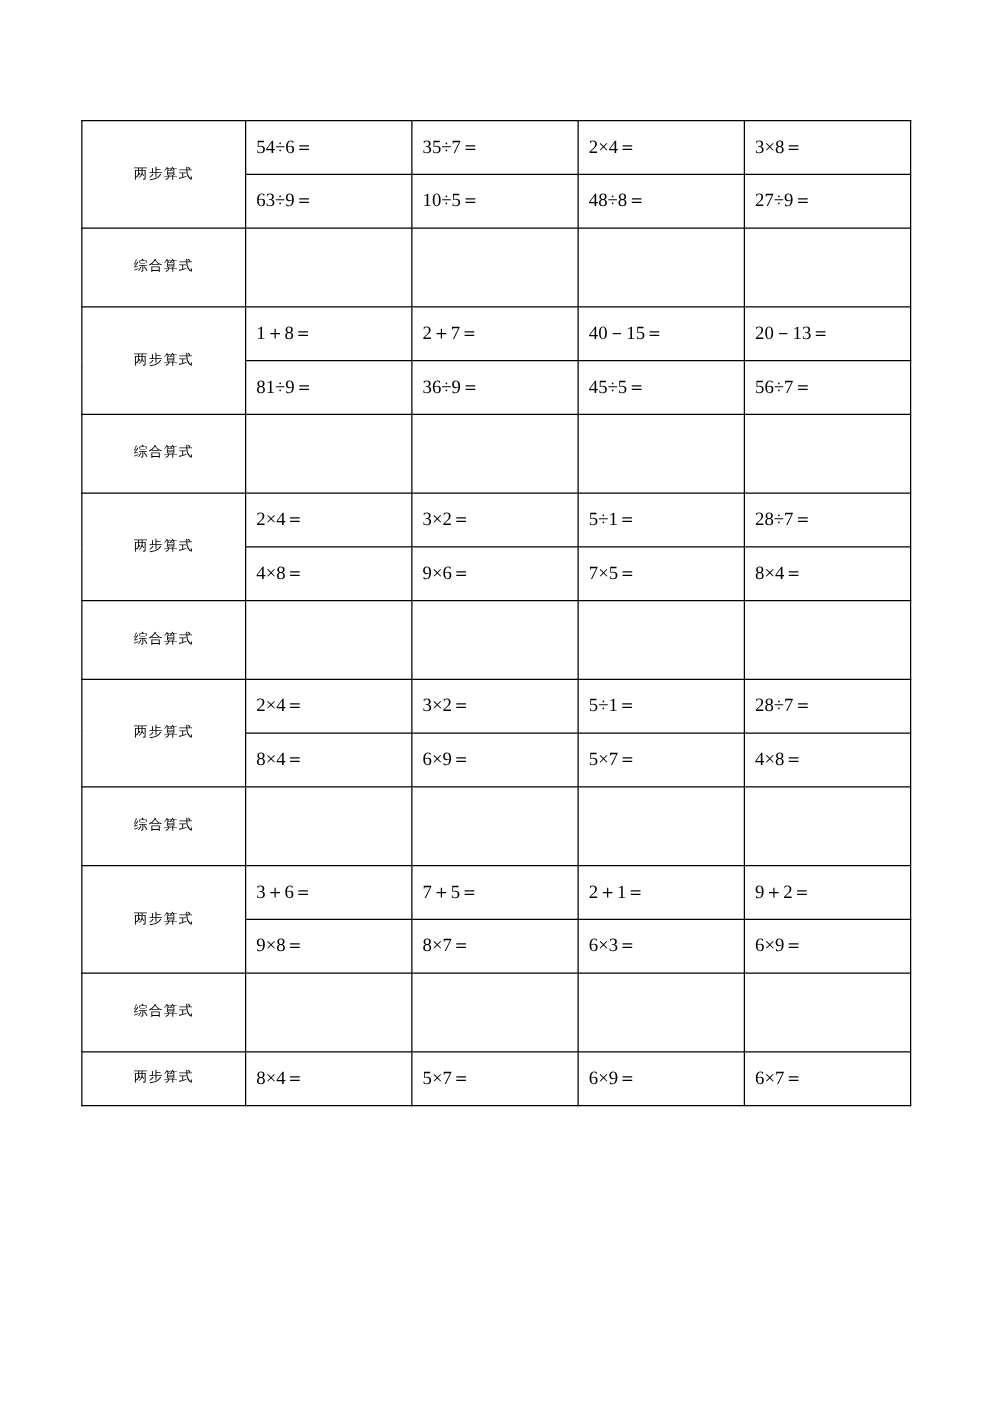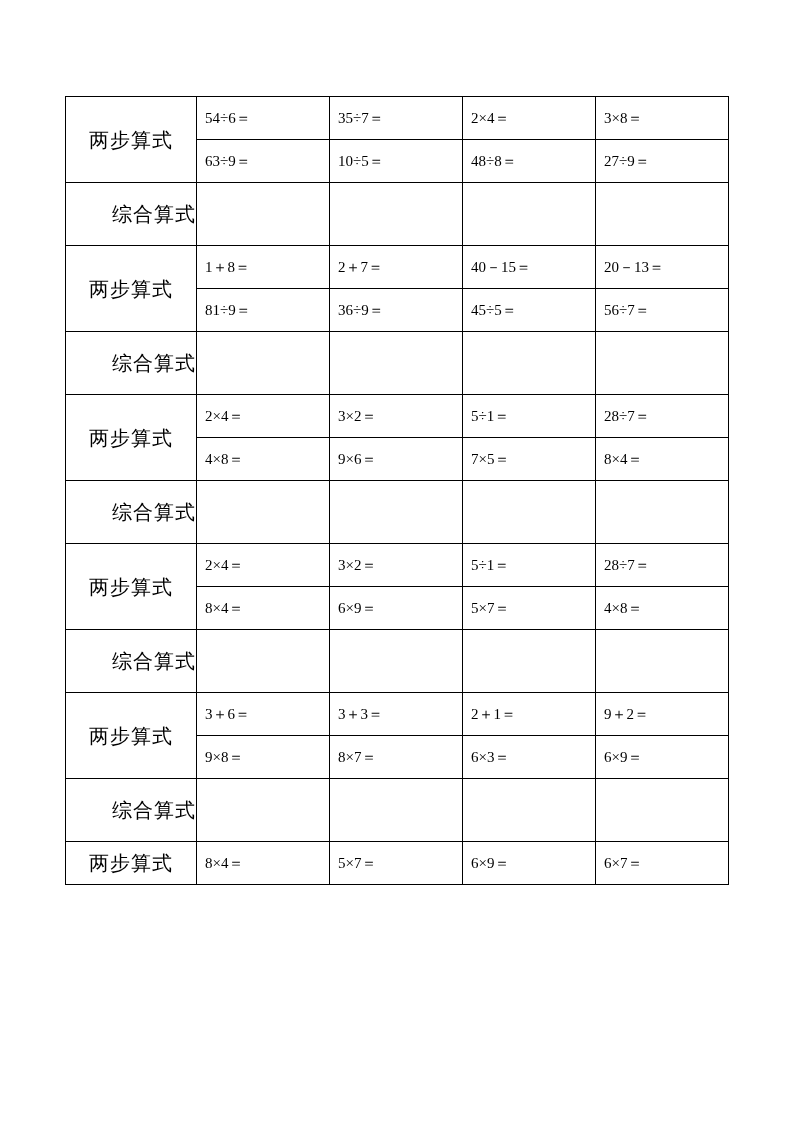--- a/index.html
+++ b/index.html
@@ -36,35 +36,35 @@
     padding: 0;
     vertical-align: middle;
     font-size: 15px;
     line-height: 1.2;
   }
   col.label-col { width: 131px; }
   col.data-col  { width: 133px; }
 
   td.label {
     text-align: center;
-    font-size: 20px;
+    font-size: 11px;
     font-family: "Liberation Serif", "DejaVu Serif", serif;
     letter-spacing: 1px;
   }
   td.expr {
     text-align: left;
     padding-left: 8px;
     font-family: "Liberation Serif", "DejaVu Serif", serif;
     font-size: 15px;
   }
   td.blank {
     height: 62px;
   }
   tr.expr-row td { height: 42px; }
-  tr.answer-row td { height: 62px; text-align: right; }
+  tr.answer-row td { height: 62px; }
 </style>
 </head>
 <body>
 
 <div class="page">
   <table class="worksheet">
     <colgroup>
       <col class="label-col">
       <col class="data-col">
       <col class="data-col">
@@ -153,21 +153,21 @@
         <td class="label">综合算式</td>
         <td class="expr blank"></td>
         <td class="expr blank"></td>
         <td class="expr blank"></td>
         <td class="expr blank"></td>
       </tr>
 
       <tr class="expr-row">
         <td class="label" rowspan="2">两步算式</td>
         <td class="expr">3＋6＝</td>
-        <td class="expr">3＋3＝</td>
+        <td class="expr">7＋5＝</td>
         <td class="expr">2＋1＝</td>
         <td class="expr">9＋2＝</td>
       </tr>
       <tr class="expr-row">
         <td class="expr">9×8＝</td>
         <td class="expr">8×7＝</td>
         <td class="expr">6×3＝</td>
         <td class="expr">6×9＝</td>
       </tr>
       <tr class="answer-row">

